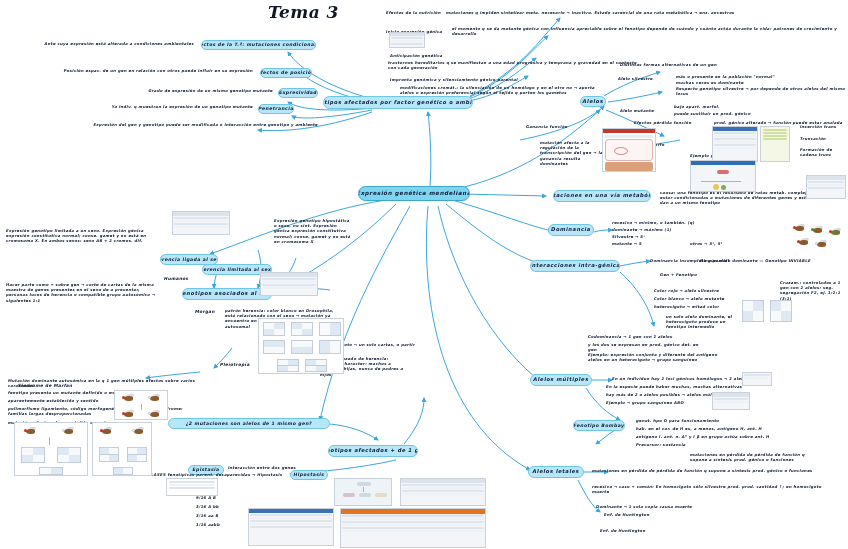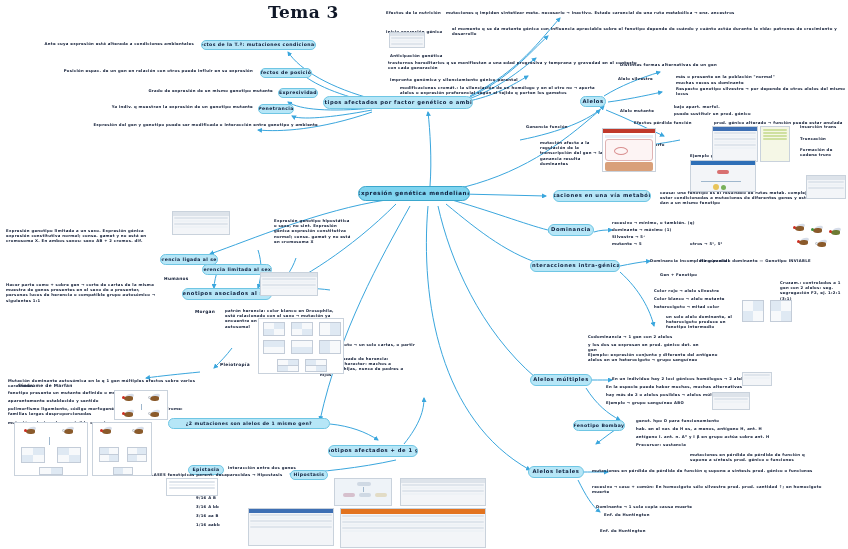--- a/index.html
+++ b/index.html
@@ -7,21 +7,21 @@
   html, body {
     margin: 0; padding: 0;
     background: #ffffff;
   }
   body {
     width: 848px; height: 549px;
     position: relative; overflow: hidden;
     font-family: "DejaVu Sans", sans-serif;
     color: #141e3c;
   }
-  #canvas { position: absolute; inset: 0; width: 688px; height: 549px; }
+  #canvas { position: absolute; inset: 0; width: 688px; height: 549px; font-style: italic; }
   svg.wires { position: absolute; left: 0; top: 0; width: 848px; height: 549px; pointer-events: none; }
 
   
   .title {
     position: absolute; left: 268px; top: 2px;
     font-family: "DejaVu Serif", serif;
     font-weight: bold; font-size: 17px; letter-spacing: .4px;
     color: #101828;
   }
 

